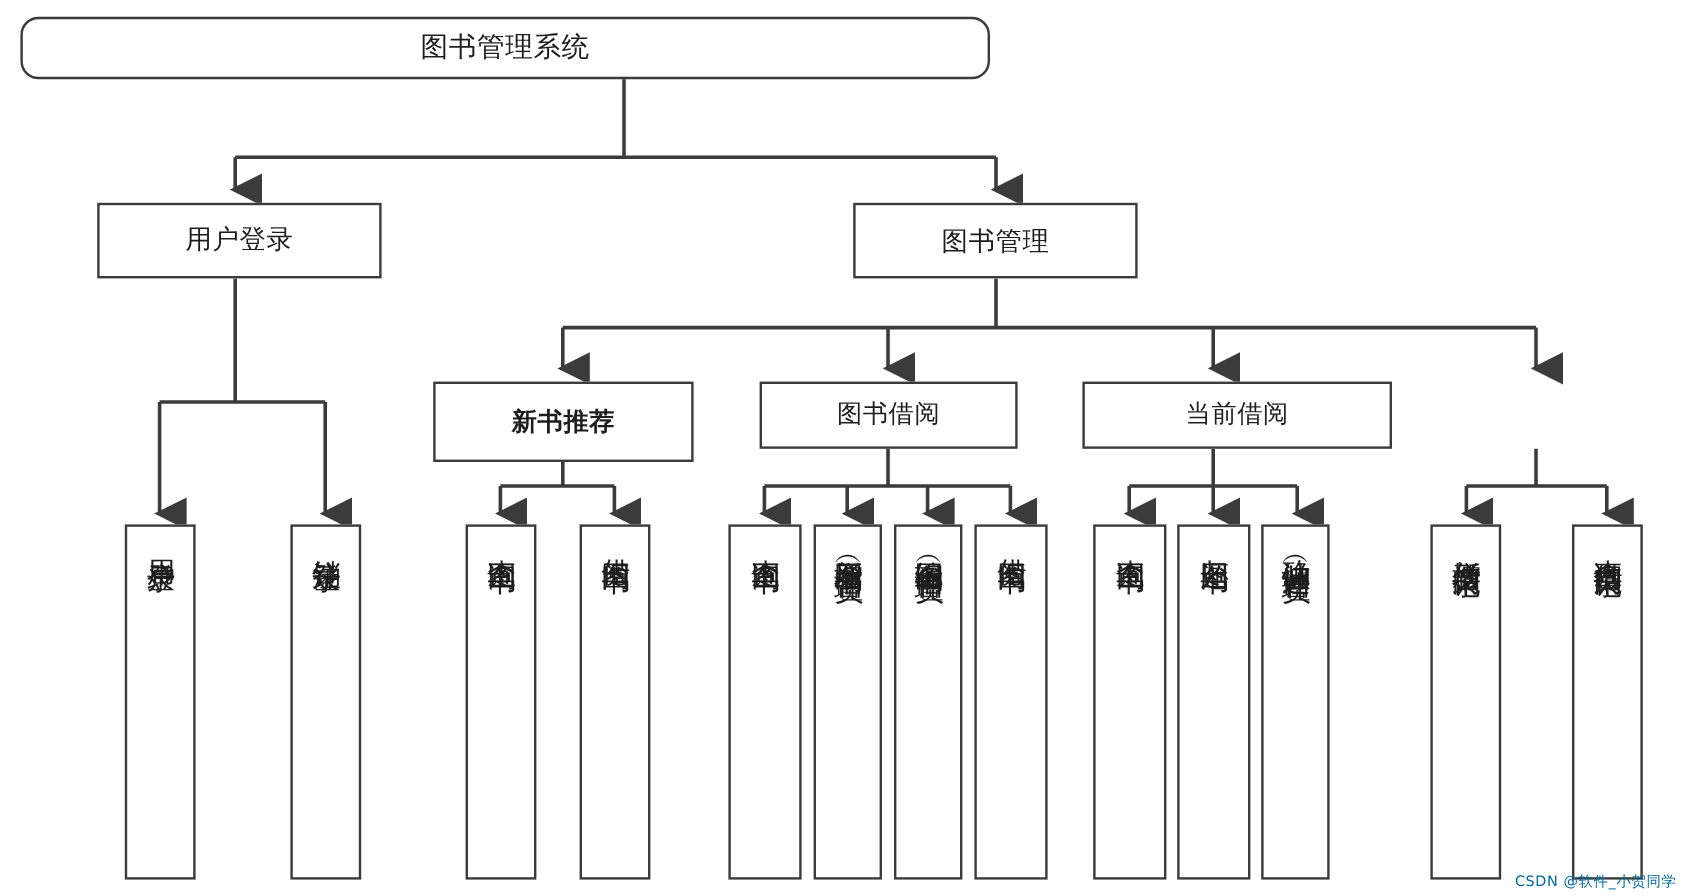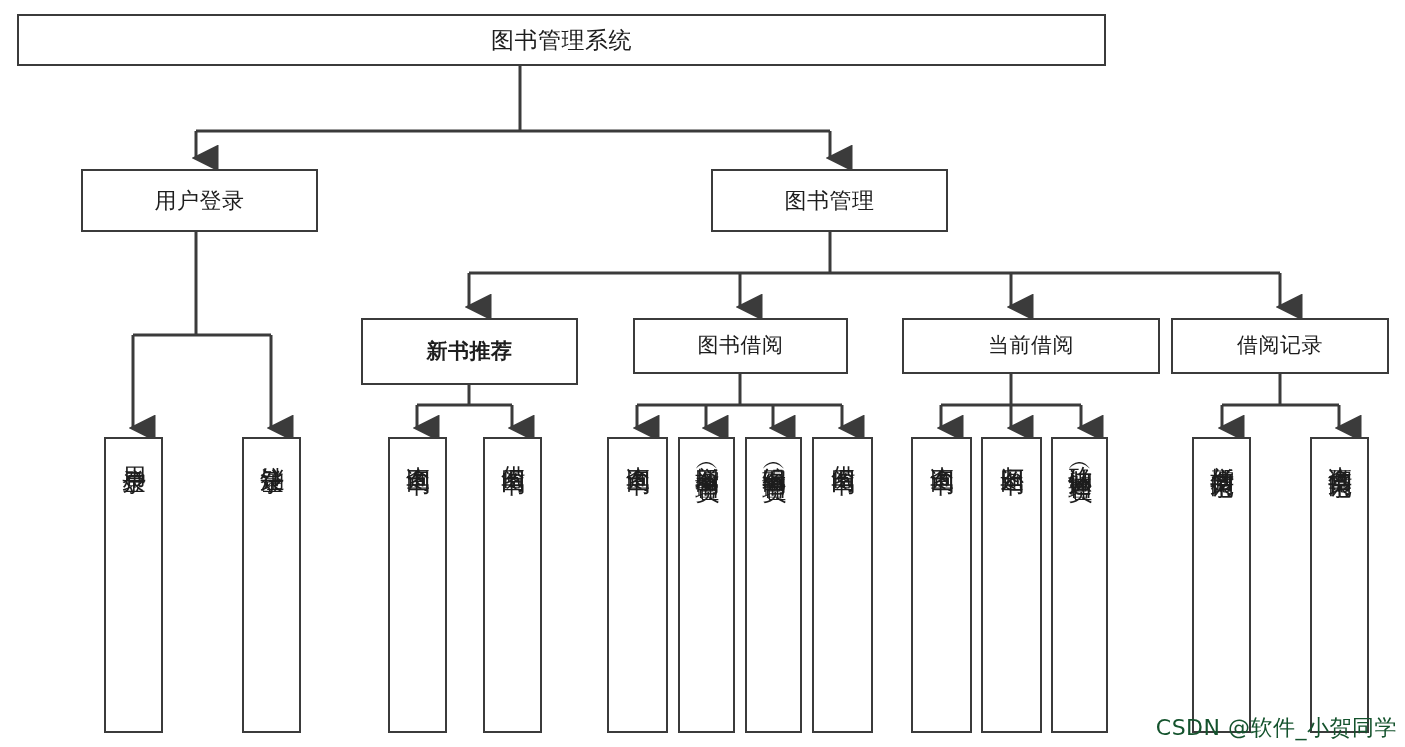--- a/index.html
+++ b/index.html
@@ -46,22 +46,22 @@
     letter-spacing:2px;
     white-space:normal;
     max-height:278px;
   }
   .node.leaf.tall .lbl{max-height:284px;}
 
   .watermark{
     position:absolute;
     right:8px;
     bottom:4px;
-    font-size:22px;
-    color:#14532d;
+    font-size:12px;
+    color:#0369a1;
     letter-spacing:0.5px;
     white-space:nowrap;
     user-select:none;
   }
 </style>
 </head>
 <body>
 
 <div id="canvas">
 
@@ -109,42 +109,39 @@
       <path d="M 1011 405 L 1011 428" marker-end="url(#arrow)"></path>
       <path d="M 1081 405 L 1081 428" marker-end="url(#arrow)"></path>
 
       <path d="M 1280 374 L 1280 405"></path>
       <path d="M 1222 405 L 1339 405"></path>
       <path d="M 1222 405 L 1222 428" marker-end="url(#arrow)"></path>
       <path d="M 1339 405 L 1339 428" marker-end="url(#arrow)"></path>
     </g>
   </svg>
 
-  <div class="node root" style="left:17px;top:14px;width:1089px;height:52px;">
+  <div class="node root" style="left:17px;top:14px;width:808px;height:52px;border-radius:15px;">
     <span class="lbl">图书管理系统</span>
   </div>
 
   <div class="node lvl2" style="left:81px;top:169px;width:237px;height:63px;">
     <span class="lbl">用户登录</span>
   </div>
   <div class="node lvl2" style="left:711px;top:169px;width:237px;height:63px;font-family:Liberation Serif, serif;">
     <span class="lbl">图书管理</span>
   </div>
 
   <div class="node lvl3" style="left:361px;top:318px;width:217px;height:67px;font-weight:bold;">
     <span class="lbl">新书推荐</span>
   </div>
   <div class="node lvl3" style="left:633px;top:318px;width:215px;height:56px;">
     <span class="lbl">图书借阅</span>
   </div>
   <div class="node lvl3" style="left:902px;top:318px;width:258px;height:56px;">
     <span class="lbl">当前借阅</span>
-  </div>
-  <div class="node lvl3" style="left:1171px;top:318px;width:218px;height:56px;">
-    <span class="lbl">借阅记录</span>
   </div>
 
   <div class="node leaf" style="left:104px;top:437px;width:59px;height:296px;">
     <span class="lbl">用户登录</span>
   </div>
   <div class="node leaf" style="left:242px;top:437px;width:59px;height:296px;">
     <span class="lbl">注销登录</span>
   </div>
 
   <div class="node leaf" style="left:388px;top:437px;width:59px;height:296px;">

